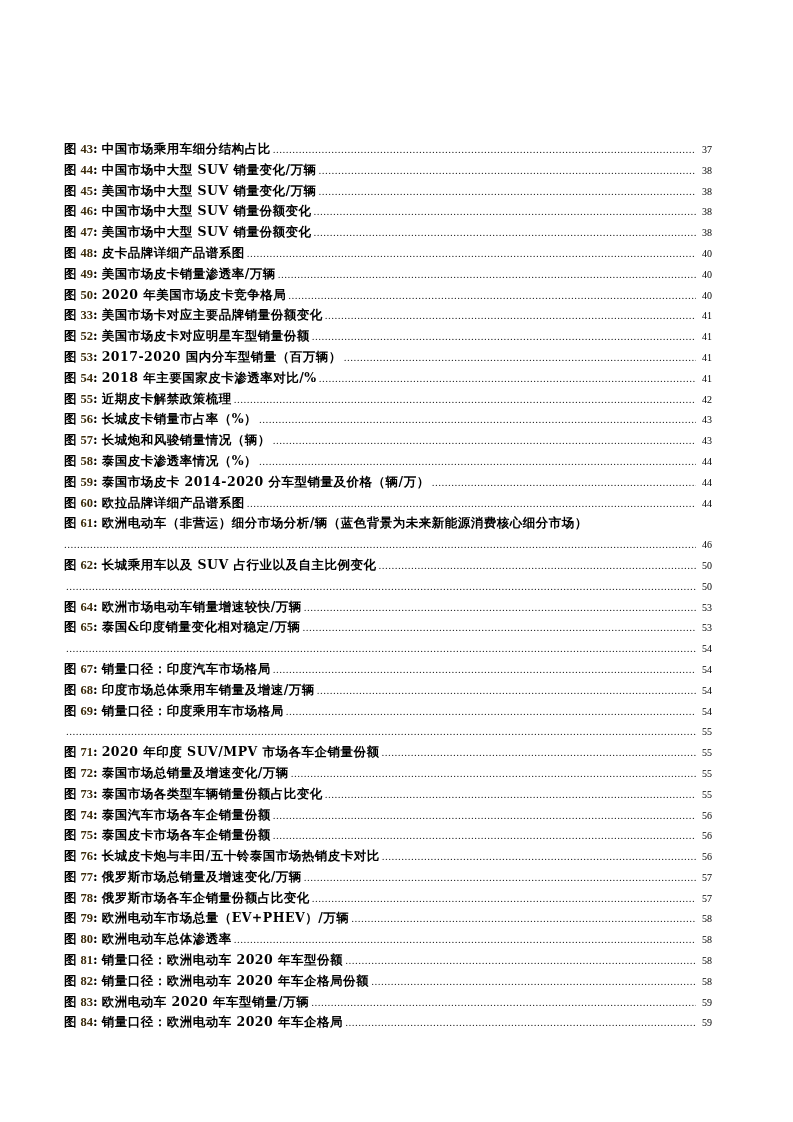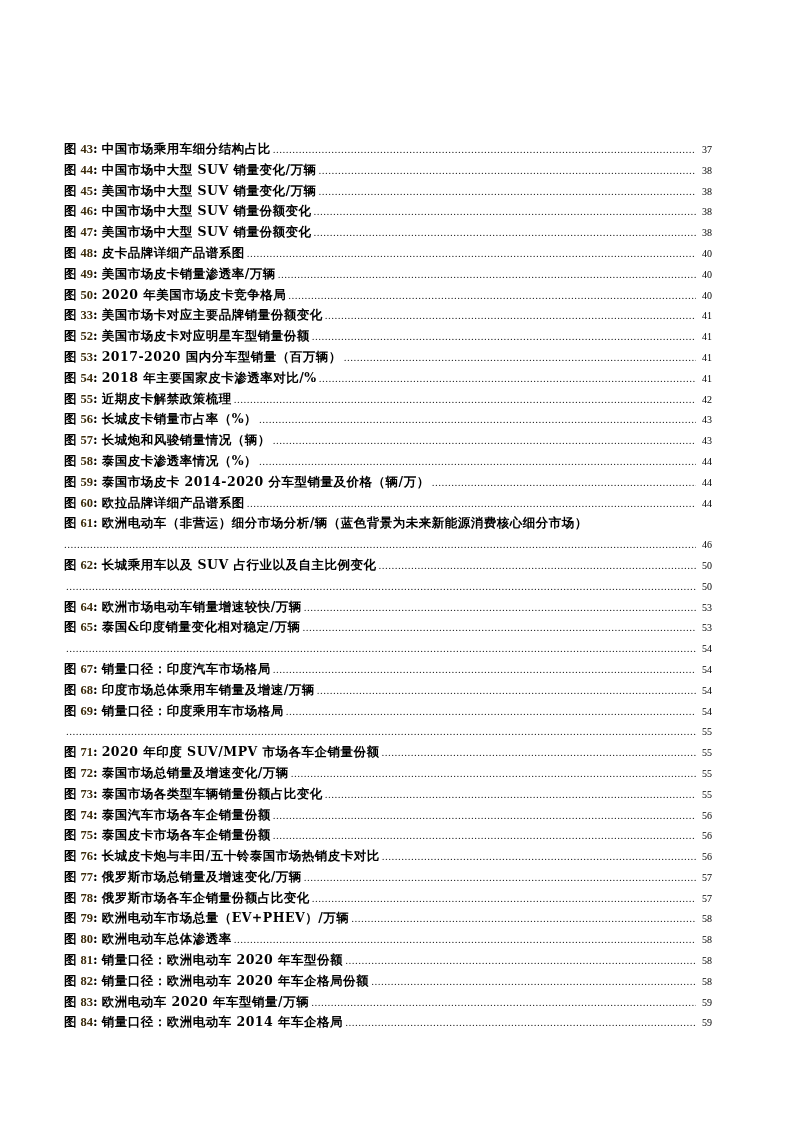--- a/index.html
+++ b/index.html
@@ -226,17 +226,17 @@
       <span class="label"><span class="fig">图</span><span class="num">82</span><span class="colon">:</span><span class="title">销量口径：欧洲电动车 2020 年车企格局份额</span></span>
       <span class="leader"></span>
       <span class="page">58</span>
     </div>
   <div class="row">
       <span class="label"><span class="fig">图</span><span class="num">83</span><span class="colon">:</span><span class="title">欧洲电动车 2020 年车型销量/万辆</span></span>
       <span class="leader"></span>
       <span class="page">59</span>
     </div>
   <div class="row">
-      <span class="label"><span class="fig">图</span><span class="num">84</span><span class="colon">:</span><span class="title">销量口径：欧洲电动车 2014 年车企格局</span></span>
+      <span class="label"><span class="fig">图</span><span class="num">84</span><span class="colon">:</span><span class="title">销量口径：欧洲电动车 2020 年车企格局</span></span>
       <span class="leader"></span>
       <span class="page">59</span>
     </div>
 </div>
 
 </body></html>

